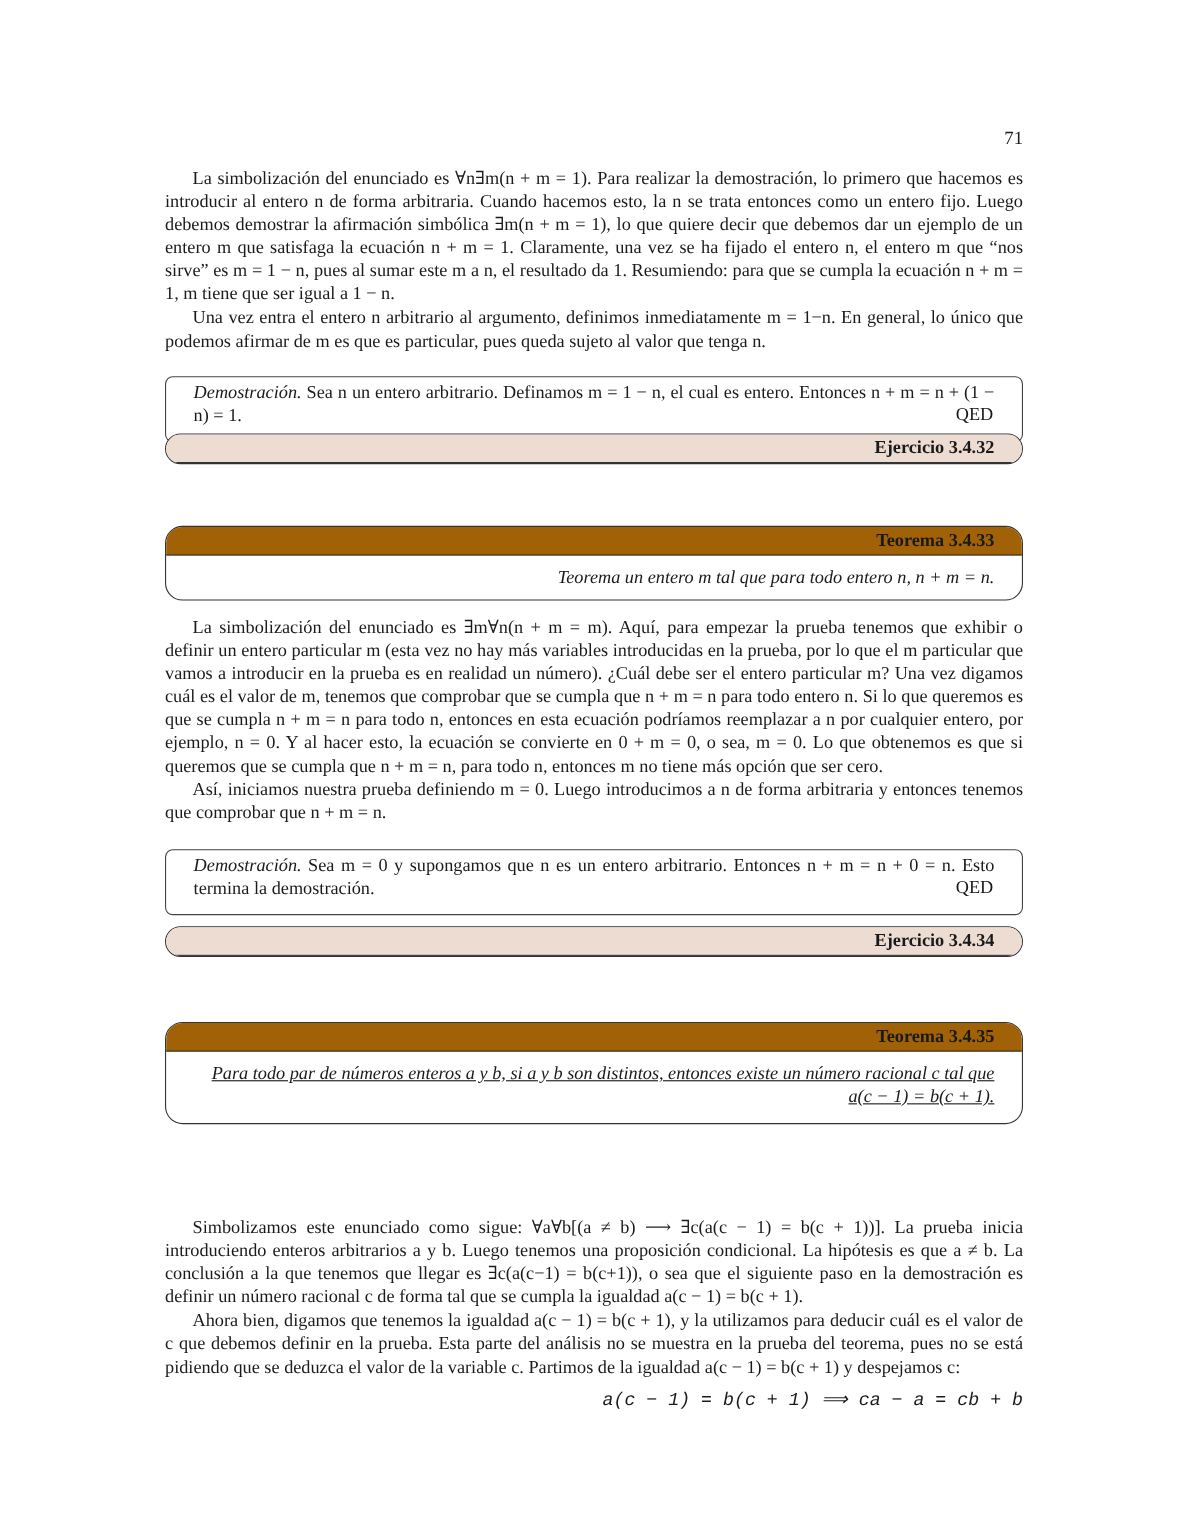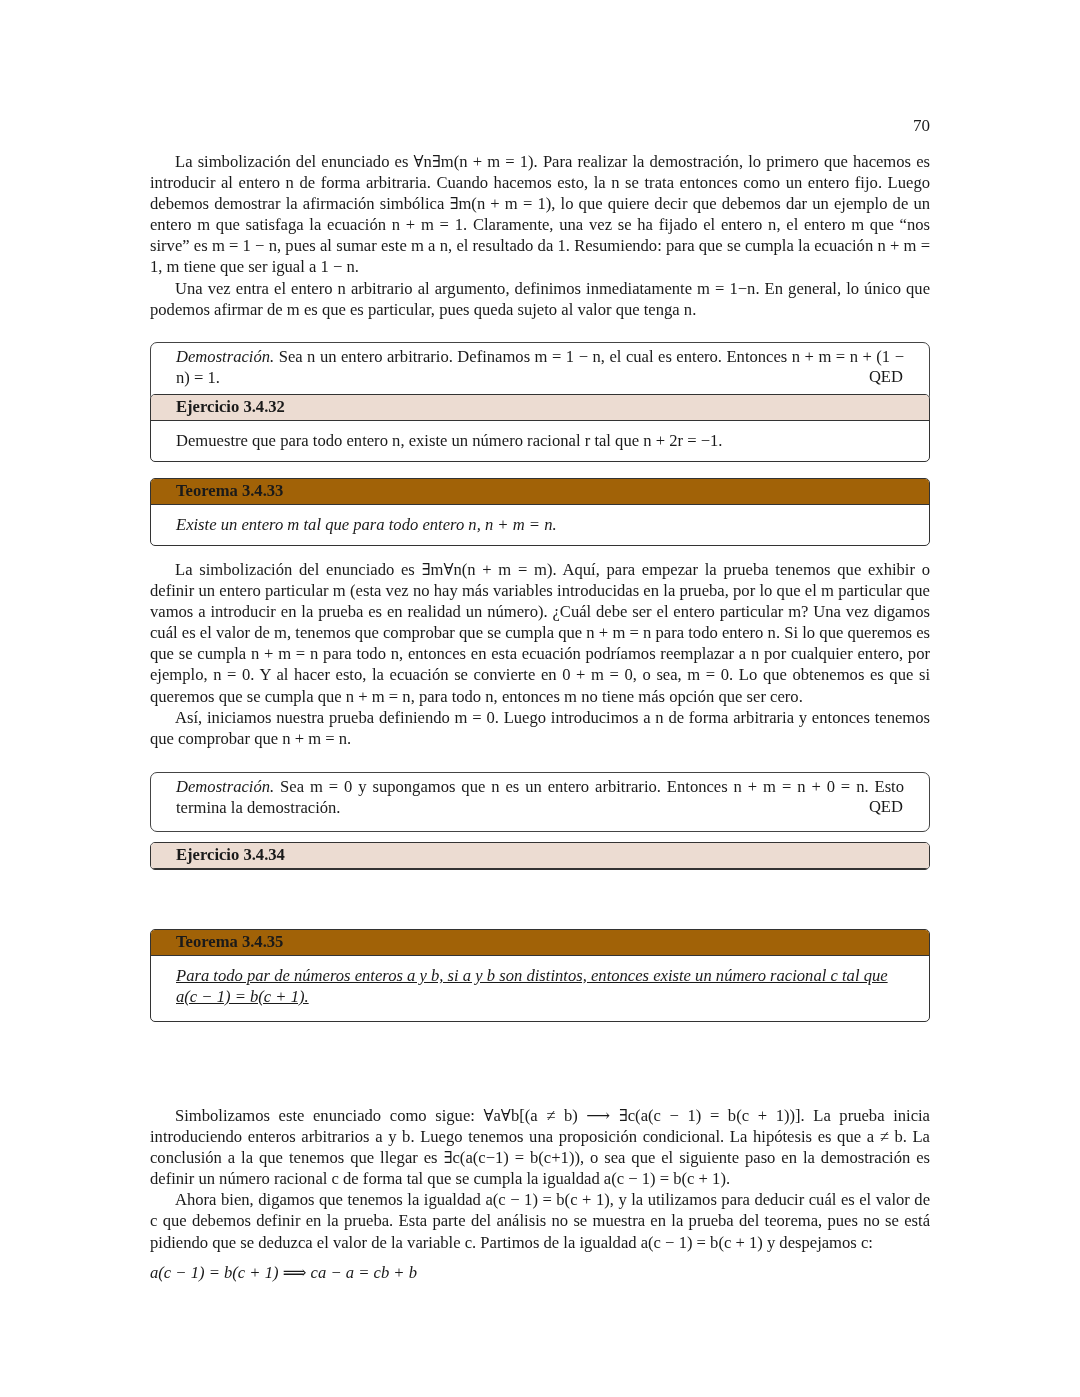--- a/index.html
+++ b/index.html
@@ -4,51 +4,50 @@
 <style>
   html, body { margin:0; padding:0; background:#ffffff; }
   body { width:1080px; height:1397px; position:relative; overflow:hidden;
     font-family:"Liberation Serif","DejaVu Serif",serif; color:#1a1a1a; }
   .page { position:absolute; left:150px; top:0; width:780px; }
   .pnum { position:absolute; right:0; top:116px; font-size:17px; }
   .text { font-size:16.6px; line-height:21.1px; text-align:justify; }
   .para { text-indent:25px; margin:0; }
   .proof { border:1.3px solid #444; border-radius:7px; padding:3px 25px 7px 25px; position:relative; }
   .qed { position:absolute; right:26px; bottom:14px; }
-  .box { border:1.3px solid #333; border-radius:5px; overflow:hidden; }
+  .box { border:1.3px solid #333; border-radius:16px; overflow:hidden;text-align:right; }
   .box .hdr { padding:2px 25px 3px 25px; font-weight:bold; font-size:16.6px; border-bottom:1.3px solid #333; }
   .box .hdr.ej { background:#ecdcd2; }
   .box .hdr.th { background:#a16207; }
   .box .bd { padding:9px 25px 10px 25px; font-size:16.6px; line-height:21.1px; }
-  .center { text-align:left; }
+  .center { text-align:right;font-family:Liberation Mono, monospace; }
 </style>
 </head>
 <body>
 
 <div class="page">
-  <div class="pnum">70</div>
+  <div class="pnum">71</div>
 
   <div class="text" style="position:absolute;top:151px;width:780px;">
     <p class="para">La simbolización del enunciado es ∀n∃m(n + m = 1). Para realizar la demostración, lo primero que hacemos es introducir al entero n de forma arbitraria. Cuando hacemos esto, la n se trata entonces como un entero fijo. Luego debemos demostrar la afirmación simbólica ∃m(n + m = 1), lo que quiere decir que debemos dar un ejemplo de un entero m que satisfaga la ecuación n + m = 1. Claramente, una vez se ha fijado el entero n, el entero m que “nos sirve” es m = 1 − n, pues al sumar este m a n, el resultado da 1. Resumiendo: para que se cumpla la ecuación n + m = 1, m tiene que ser igual a 1 − n.</p>
     <p class="para">Una vez entra el entero n arbitrario al argumento, definimos inmediatamente m = 1−n. En general, lo único que podemos afirmar de m es que es particular, pues queda sujeto al valor que tenga n.</p>
   </div>
 
   <div class="proof text" style="position:absolute;top:342px;width:728px;height:48px;">
     <span style="font-style:italic">Demostración.</span><span> Sea n un entero arbitrario. Definamos m = 1 − n, el cual es entero. Entonces n + m = n + (1 − n) = 1.</span>
     <span class="qed">QED</span>
   </div>
 
   <div class="box" style="position:absolute;top:394px;width:778px;">
     <div class="hdr ej">Ejercicio 3.4.32</div>
-    <div class="bd">Demuestre que para todo entero n, existe un número racional r tal que n + 2r = −1.</div>
   </div>
 
   <div class="box" style="position:absolute;top:478px;width:778px;">
     <div class="hdr th">Teorema 3.4.33</div>
-    <div class="bd" style="font-style:italic">Existe un entero m tal que para todo entero n, n + m = n.</div>
+    <div class="bd" style="font-style:italic">Teorema un entero m tal que para todo entero n, n + m = n.</div>
   </div>
 
   <div class="text" style="position:absolute;top:559px;width:780px;">
     <p class="para">La simbolización del enunciado es ∃m∀n(n + m = m). Aquí, para empezar la prueba tenemos que exhibir o definir un entero particular m (esta vez no hay más variables introducidas en la prueba, por lo que el m particular que vamos a introducir en la prueba es en realidad un número). ¿Cuál debe ser el entero particular m? Una vez digamos cuál es el valor de m, tenemos que comprobar que se cumpla que n + m = n para todo entero n. Si lo que queremos es que se cumpla n + m = n para todo n, entonces en esta ecuación podríamos reemplazar a n por cualquier entero, por ejemplo, n = 0. Y al hacer esto, la ecuación se convierte en 0 + m = 0, o sea, m = 0. Lo que obtenemos es que si queremos que se cumpla que n + m = n, para todo n, entonces m no tiene más opción que ser cero.</p>
     <p class="para">Así, iniciamos nuestra prueba definiendo m = 0. Luego introducimos a n de forma arbitraria y entonces tenemos que comprobar que n + m = n.</p>
   </div>
 
   <div class="proof text" style="position:absolute;top:772px;width:728px;height:48px;">
     <span style="font-style:italic">Demostración.</span><span> Sea m = 0 y supongamos que n es un entero arbitrario. Entonces n + m = n + 0 = n. Esto termina la demostración.</span>
     <span class="qed">QED</span>

